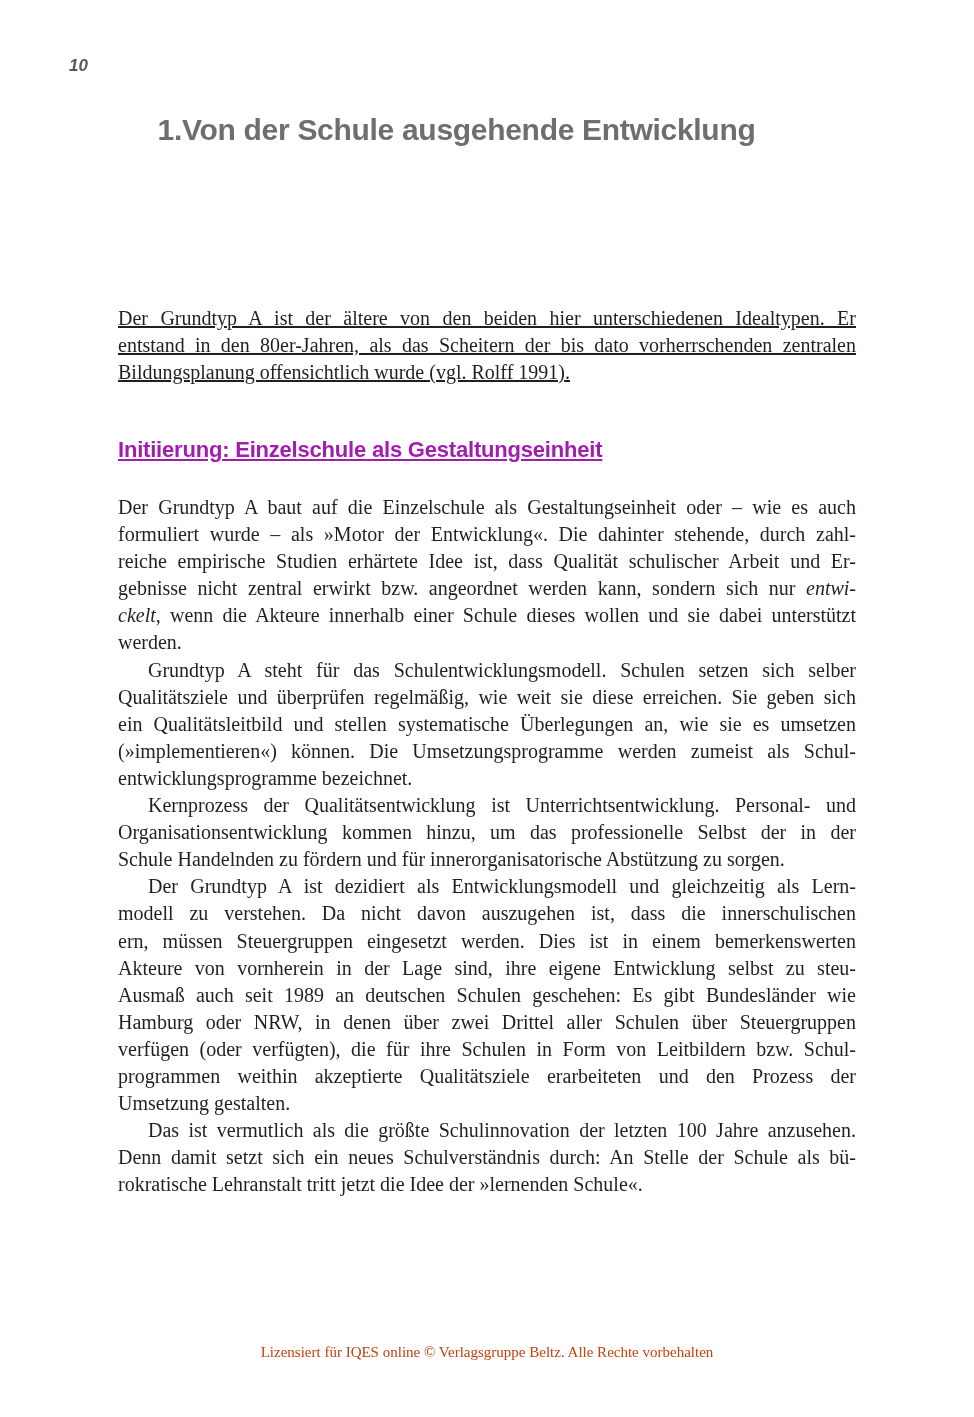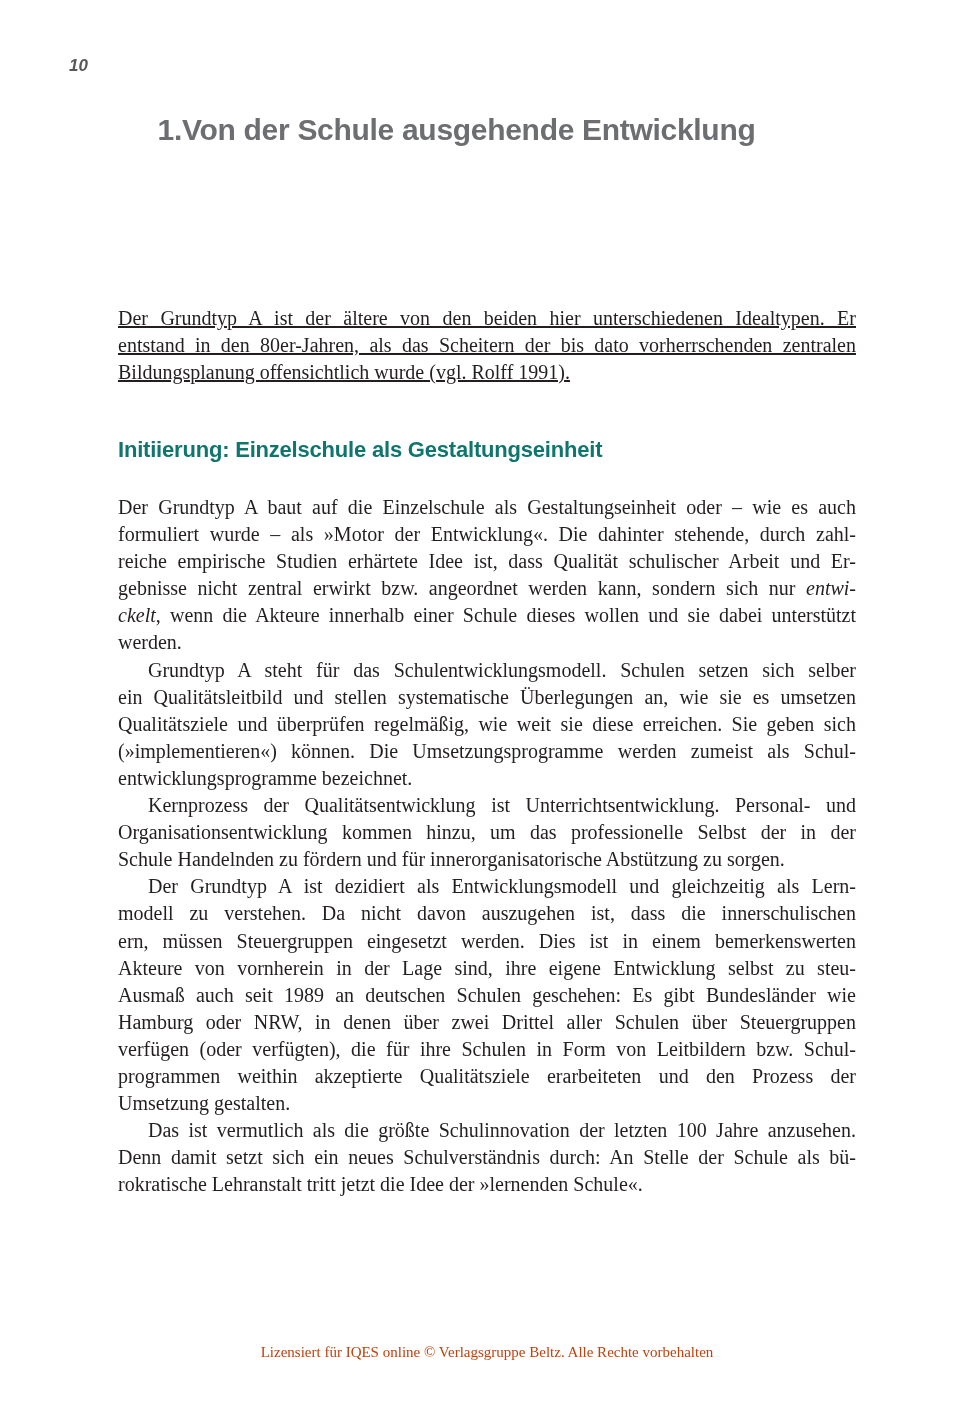--- a/index.html
+++ b/index.html
@@ -38,23 +38,24 @@
       display: inline-block;
       width: 64px;
     }
     .section-heading {
       position: absolute;
       left: 118px;
       top: 437px;
       font-family: "Liberation Sans", sans-serif;
       font-weight: bold;
       font-size: 22px;
-      color: #0f766e;
+      color: #a21caf;
       white-space: nowrap;
       letter-spacing: -0.2px;
+      text-decoration: underline;
     }
     .block {
       position: absolute;
       left: 118px;
       width: 738px;
       font-family: "Liberation Serif", serif;
       font-size: 20px;
       color: #231f20;
     }
     .line {
@@ -109,22 +110,22 @@
     <div class="line">Der Grundtyp A baut auf die Einzelschule als Gestaltungseinheit oder – wie es auch</div>
     <div class="line">formuliert wurde – als »Motor der Entwicklung«. Die dahinter stehende, durch zahl-</div>
     <div class="line">reiche empirische Studien erhärtete Idee ist, dass Qualität schulischer Arbeit und Er-</div>
     <div class="line"><span>gebnisse nicht zentral erwirkt bzw. angeordnet werden kann, sondern sich nur </span><em>entwi-</em></div>
     <div class="line"><em>ckelt</em><span>, wenn die Akteure innerhalb einer Schule dieses wollen und sie dabei unterstützt</span></div>
     <div class="line last">werden.</div>
   </div>
 
   <div>
     <div class="line indent">Grundtyp A steht für das Schulentwicklungsmodell. Schulen setzen sich selber</div>
+    <div class="line">Qualitätsziele und überprüfen regelmäßig, wie weit sie diese erreichen. Sie geben sich</div>
     <div class="line">ein Qualitätsleitbild und stellen systematische Überlegungen an, wie sie es umsetzen</div>
-    <div class="line">Qualitätsziele und überprüfen regelmäßig, wie weit sie diese erreichen. Sie geben sich</div>
     <div class="line">(»implementieren«) können. Die Umsetzungsprogramme werden zumeist als Schul-</div>
     <div class="line last">entwicklungsprogramme bezeichnet.</div>
   </div>
 
   <div>
     <div class="line indent">Kernprozess der Qualitätsentwicklung ist Unterrichtsentwicklung. Personal- und</div>
     <div class="line">Organisationsentwicklung kommen hinzu, um das professionelle Selbst der in der</div>
     <div class="line last">Schule Handelnden zu fördern und für innerorganisatorische Abstützung zu sorgen.</div>
   </div>
 

